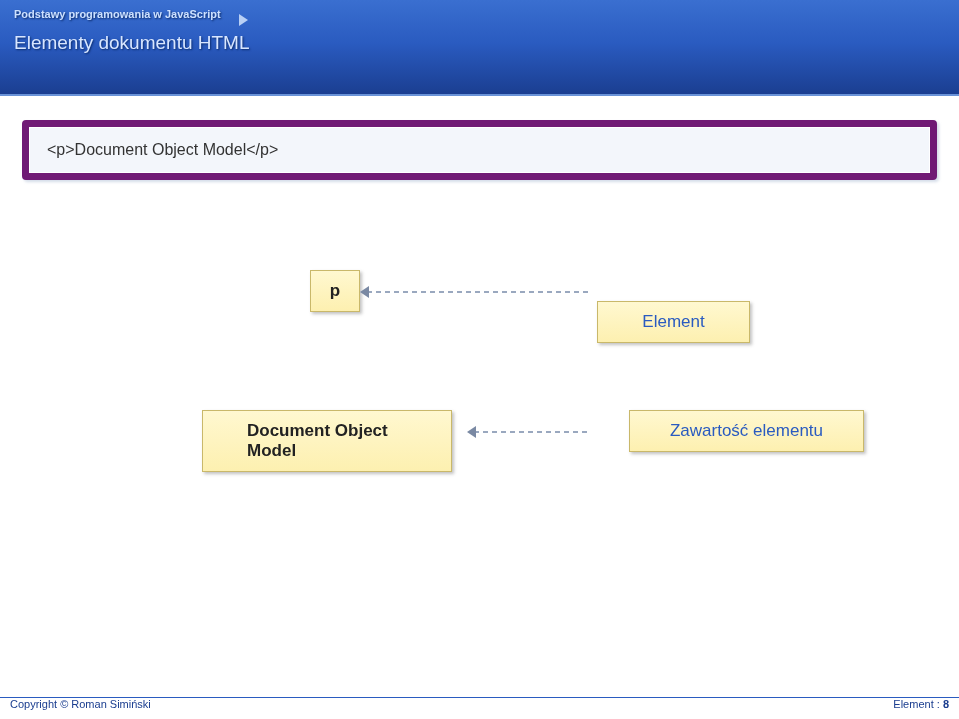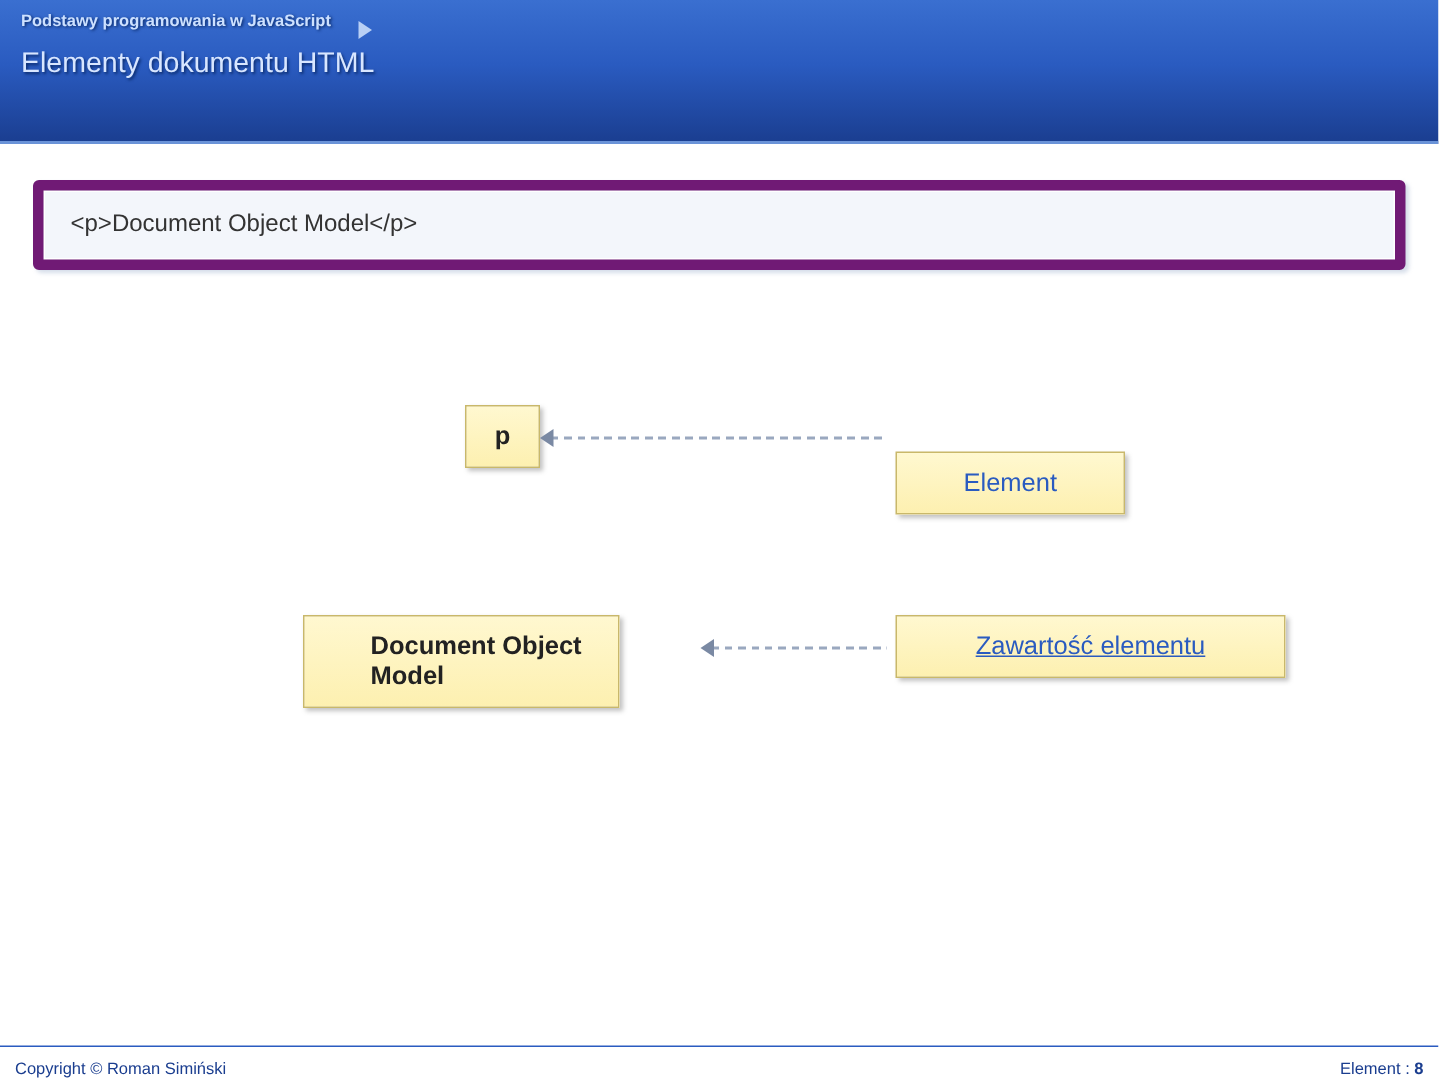--- a/index.html
+++ b/index.html
@@ -83,22 +83,22 @@
   box-shadow: 2px 2px 3px rgba(120,120,120,0.45);
   font-size: 17px;
   display: flex;
   align-items: center;
   justify-content: center;
   padding: 10px 16px;
 }
 .node.black-text { color: #222; font-weight: bold; }
 .node-p { left: 288px; top: 0; width: 50px; }
 .node-element { left: 575px; top: 12px; width: 153px; color:#2a5bc0;margin-top:19px; }
-.node-dom { left: 180px; top: 140px; width: 211px; padding-left: 44px; }
-.node-content { left: 575px; top: 140px; width: 260px; color:#2a5bc0;text-decoration:underline; }
+.node-dom { left: 180px; top: 140px; width: 250px; padding-left: 44px; }
+.node-content { left: 607px; top: 140px; width: 235px; color:#2a5bc0; }
 
 .connector {
   position: absolute;
   height: 2px;
   background: repeating-linear-gradient(to right, #9aa8bf 0 5px, transparent 5px 9px);
 }
 .conn-top { left: 345px; top: 21px; width: 224px; }
 .conn-bot { left: 452px; top: 161px; width: 117px; }
 
 .arrowhead-left {
@@ -111,21 +111,21 @@
 .ah-top { left: 338px; top: 16px; }
 .ah-bot { left: 445px; top: 156px; }
 
 .footer {
   position: absolute;
   bottom: 0; left: 0; right: 0;
   height: 22px;
   border-top: 1px solid #2a5bc0;
   display: flex;
   justify-content: space-between;
-  align-items: flex-end;
+  align-items: flex-start;
   padding: 0 10px;
   font-size: 11px;
   color: #1a3d8f;
   background: #fff;
 }
 .footer .page-num { font-weight: bold; }
 </style>
 </head>
 <body>
 

